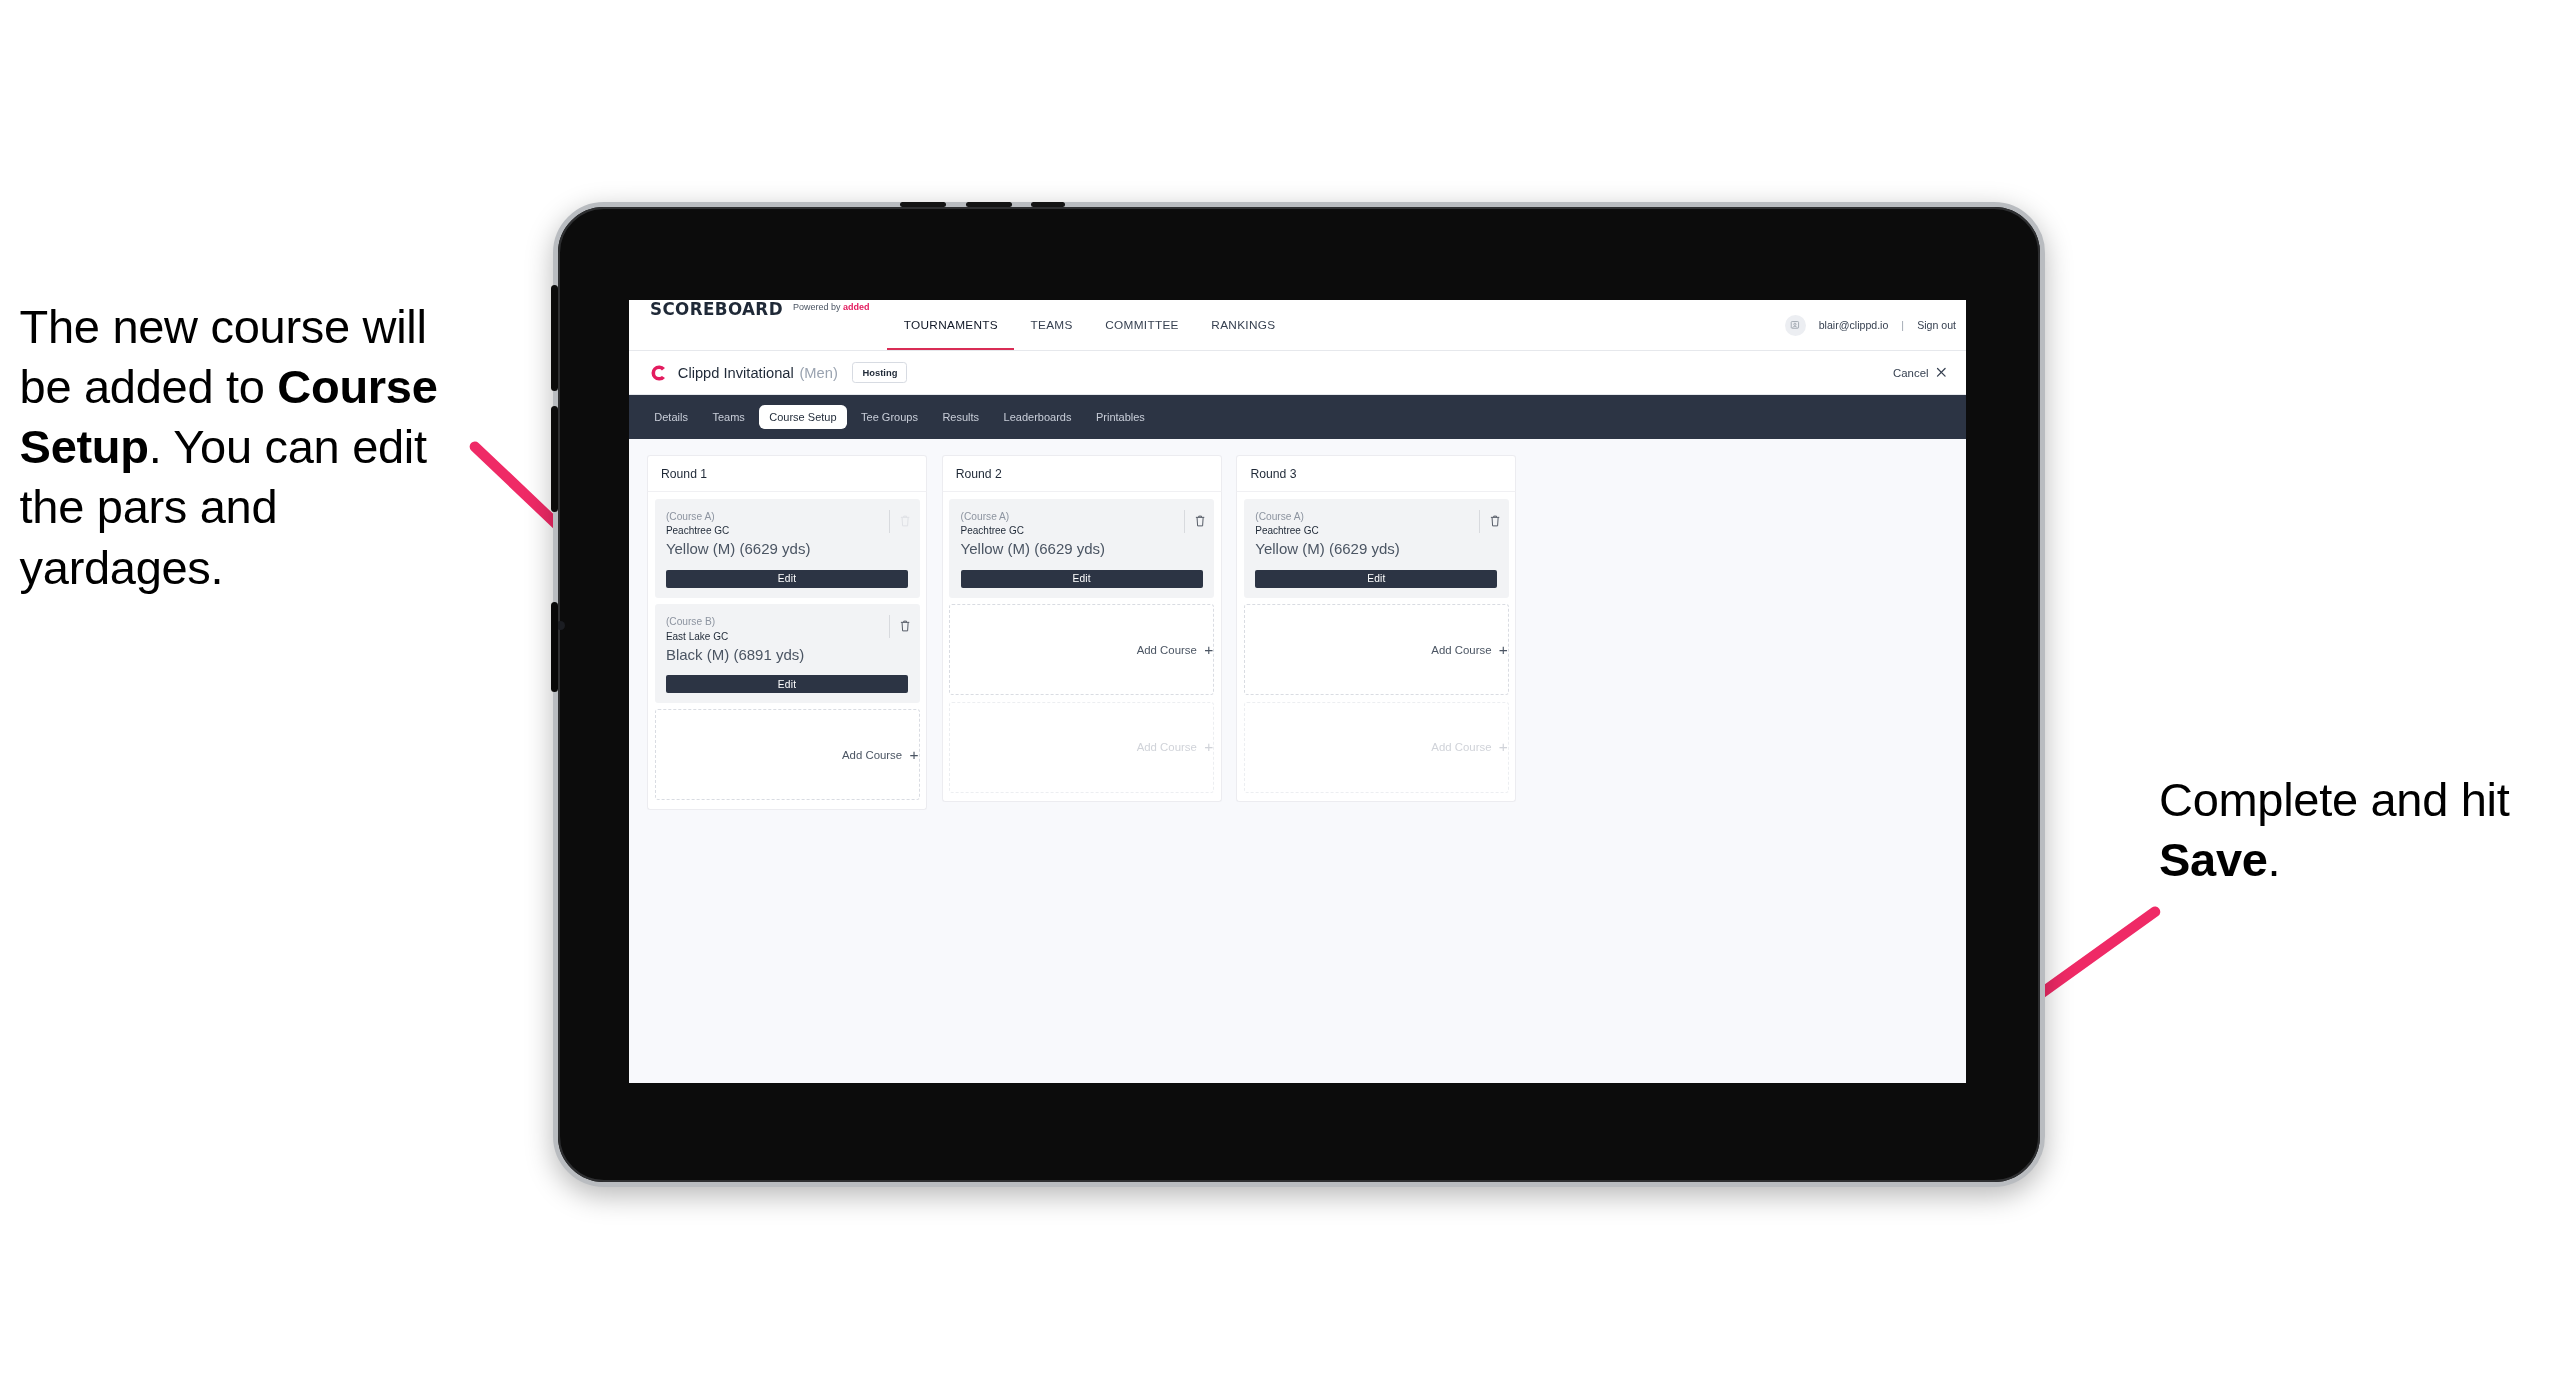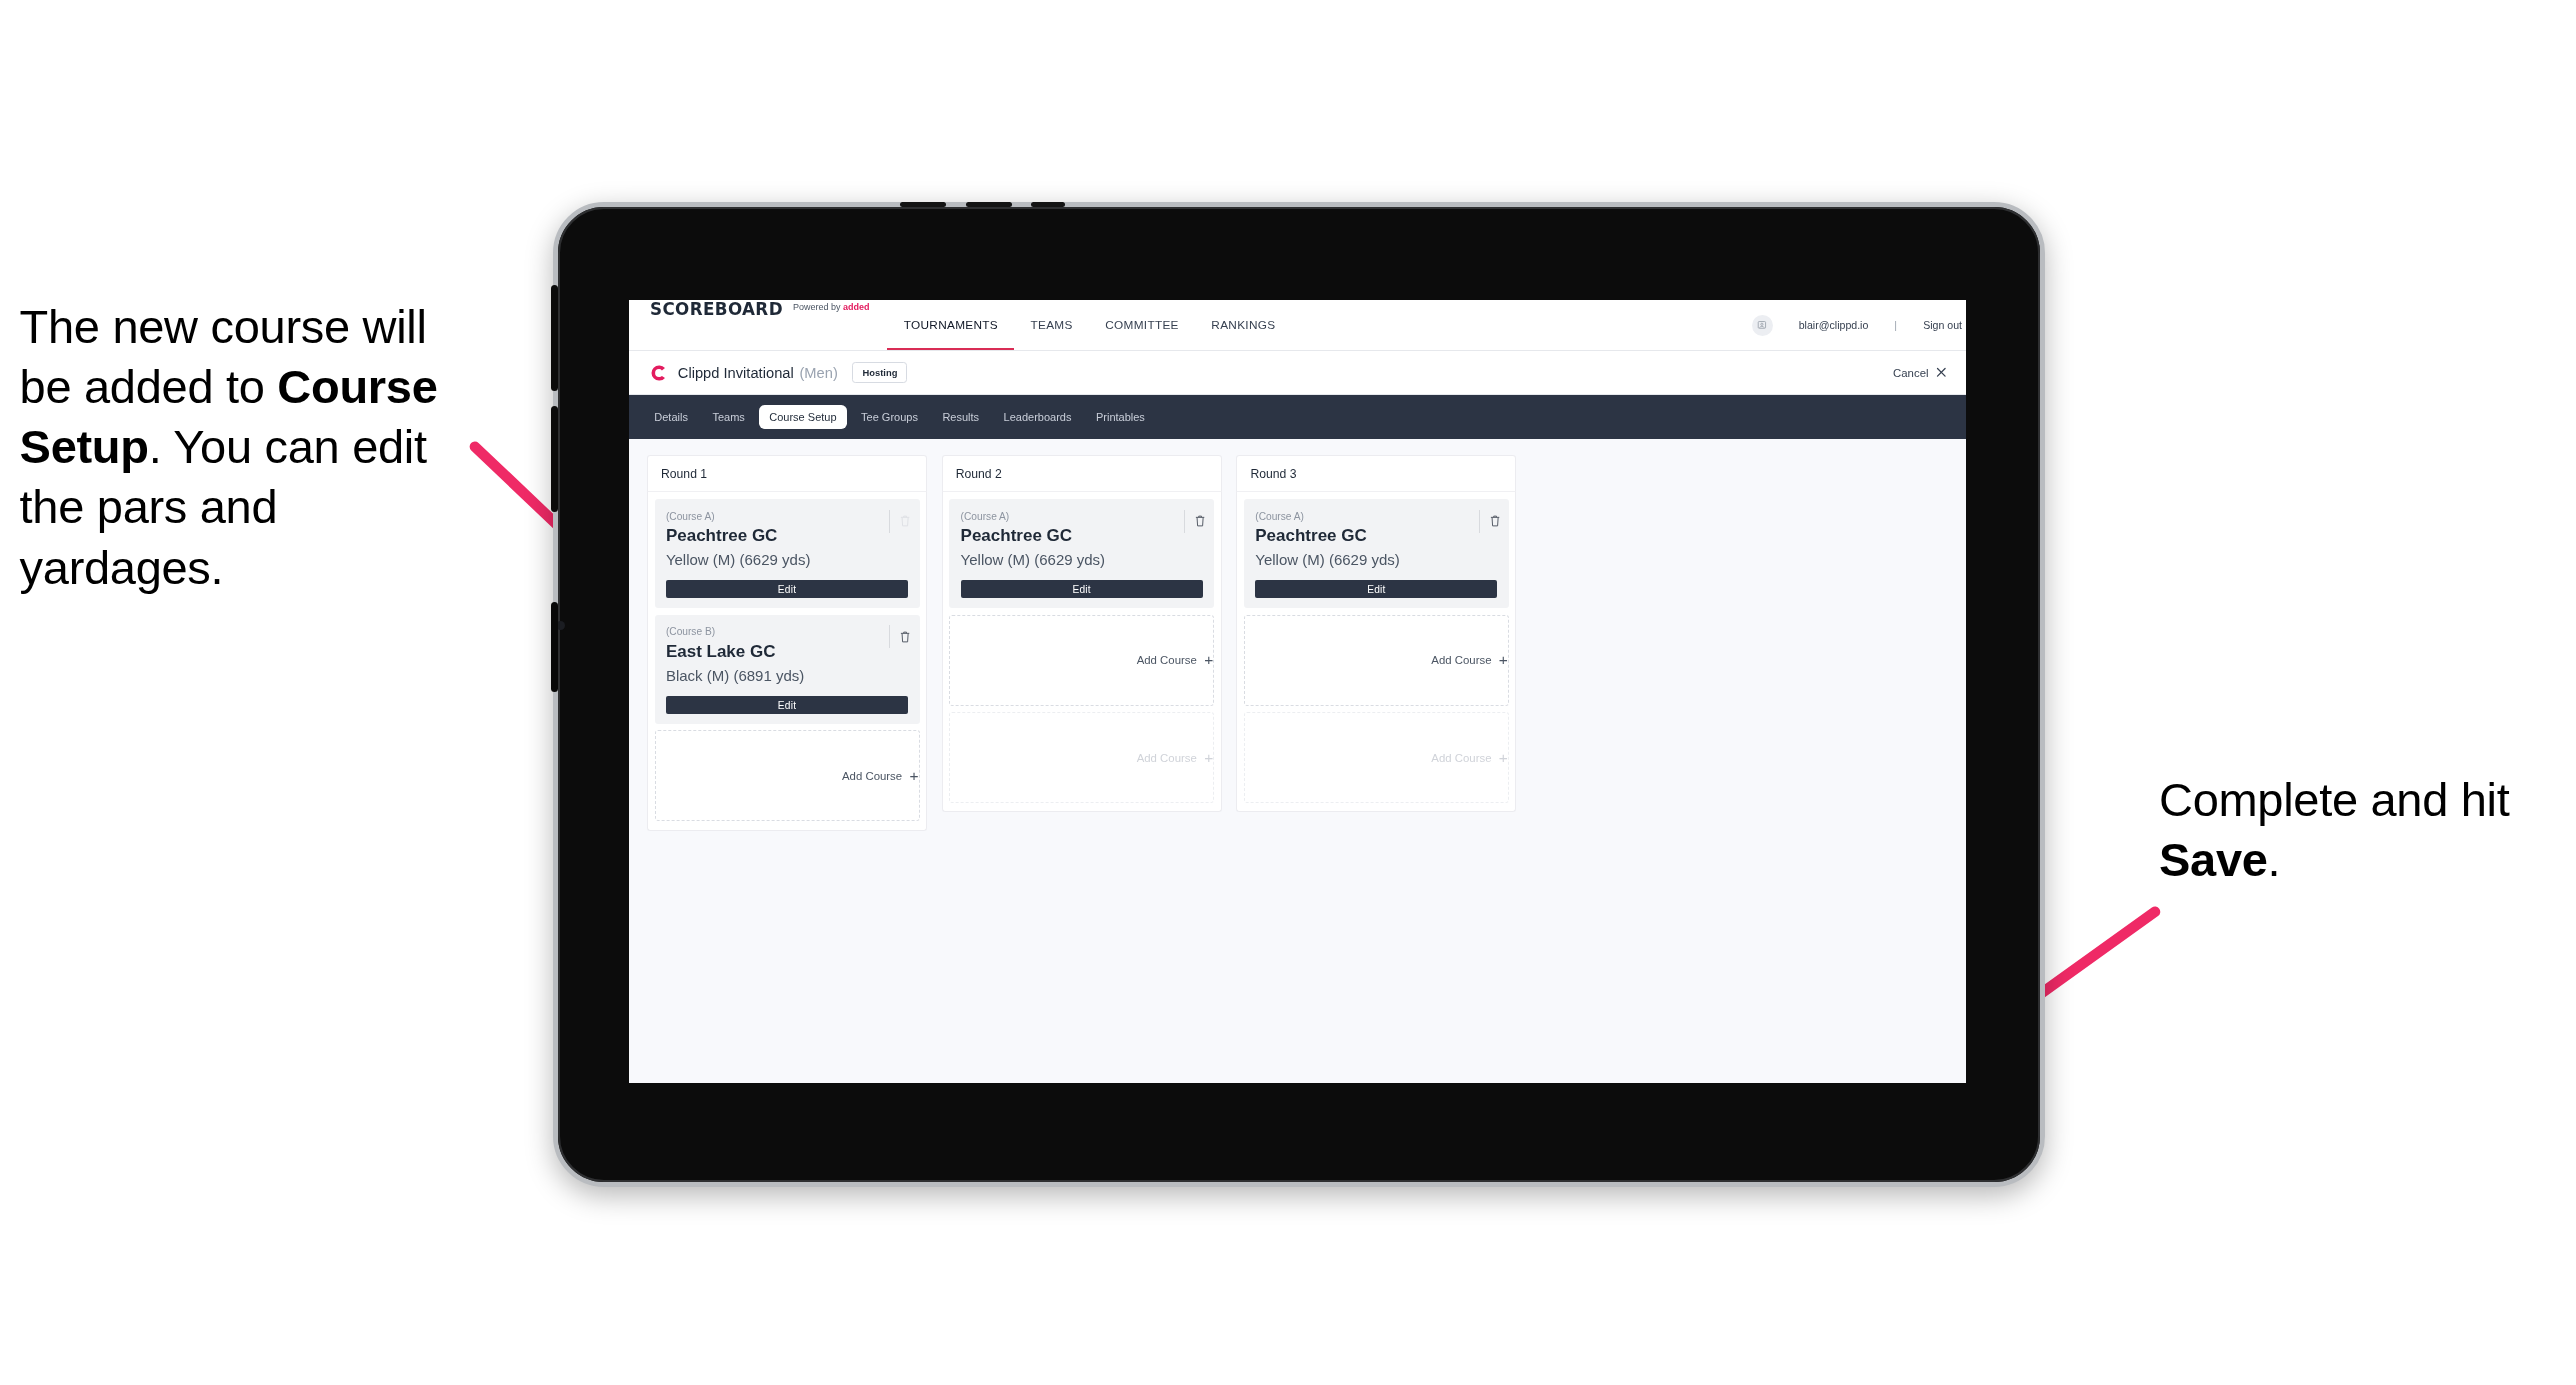--- a/index.html
+++ b/index.html
@@ -80,21 +80,21 @@
     display:flex; align-items:center; padding: 0 16.3px;
     font-size: 11.8px; color:#374151; letter-spacing:0.3px;
     position:relative; cursor:pointer;
   }
   .navitem.active { color:#111827; }
   .navitem.active::after {
     content:""; position:absolute; left:0; right:0; bottom:0; height:2.4px;
     background:#d92c55;
   }
   .nav-right {
-    margin-left:auto; display:flex; align-items:center; gap:26px; padding-right:4px;
+    margin-left:auto; display:flex; align-items:center; gap:13px; padding-right:10px;
     font-size: 10.6px; color:#374151;
   }
   .avatar {
     width:21px; height:21px; border-radius:50%;
     background:#eceef2; display:flex; align-items:center; justify-content:center;
     color:#9aa1ab; font-size:9.8px;
   }
   .nav-right .sep { color:#9ca3af; }
   .nav-right a { color:#374151; text-decoration:none; cursor:pointer; }
 
@@ -139,21 +139,21 @@
     background:#ffffff; border:0.8px solid #ececf0; border-top:0.8px solid #f0f0f3;
     border-radius: 0 0 3.3px 3.3px;
     padding: 6.5px 6.5px 8.2px 6.5px; display:flex; flex-direction:column; gap:6.5px;
   }
 
   .course-card {
     background:#f2f3f5; border-radius:3.3px; padding: 10.6px 11.4px 9.8px 11.4px;
     position:relative;
   }
   .course-label { font-size: 10.2px; color:#8d94a0; line-height:1.35; }
-  .course-name  { font-size: 17px; color:#1f2937; font-weight:700; line-height:1.5; }
+  .course-name  { font-size: 10px; color:#1f2937; font-weight:400; line-height:1.5; }
   .course-tee   { font-size: 15px; color:#4b5563; line-height:1.45; }
   .card-actions {
     position:absolute; right:8.2px; top:10.6px; display:flex; align-items:center; gap:9px;
   }
   .vdiv { width:0.8px; height:23px; background:#d8dade; }
   .trash { width:12.2px; height:14px; color:#555b66; cursor:pointer; }
   .trash.disabled { color:#dfe1e5; cursor:default; }
   .edit-btn {
     margin-top: 9.8px; height: 18px; border-radius:2px; background:#2c3444;
     color:#ffffff; font-size:10.2px; display:flex; align-items:center;

